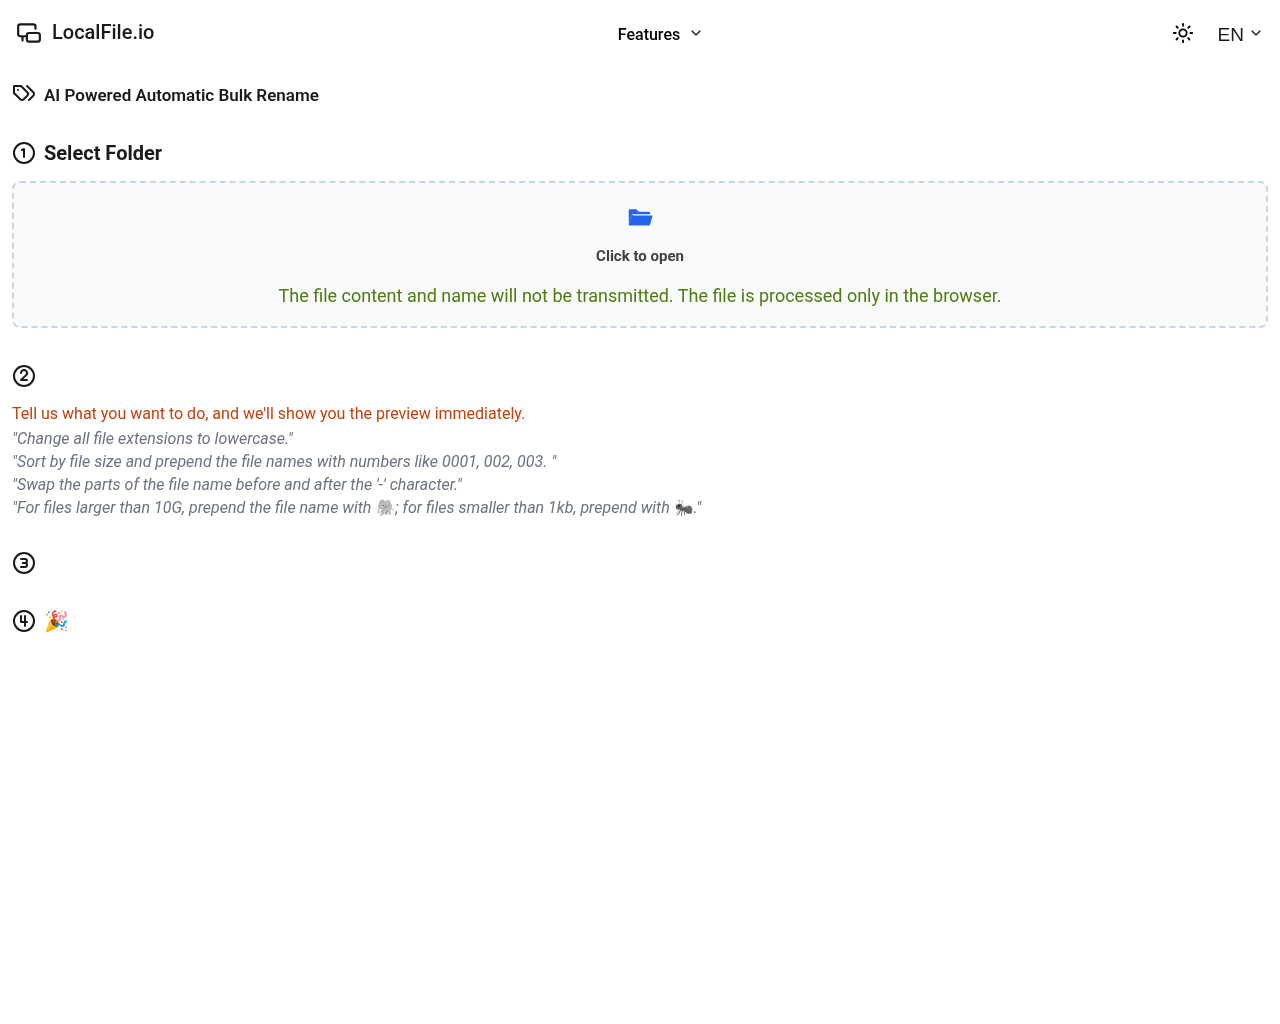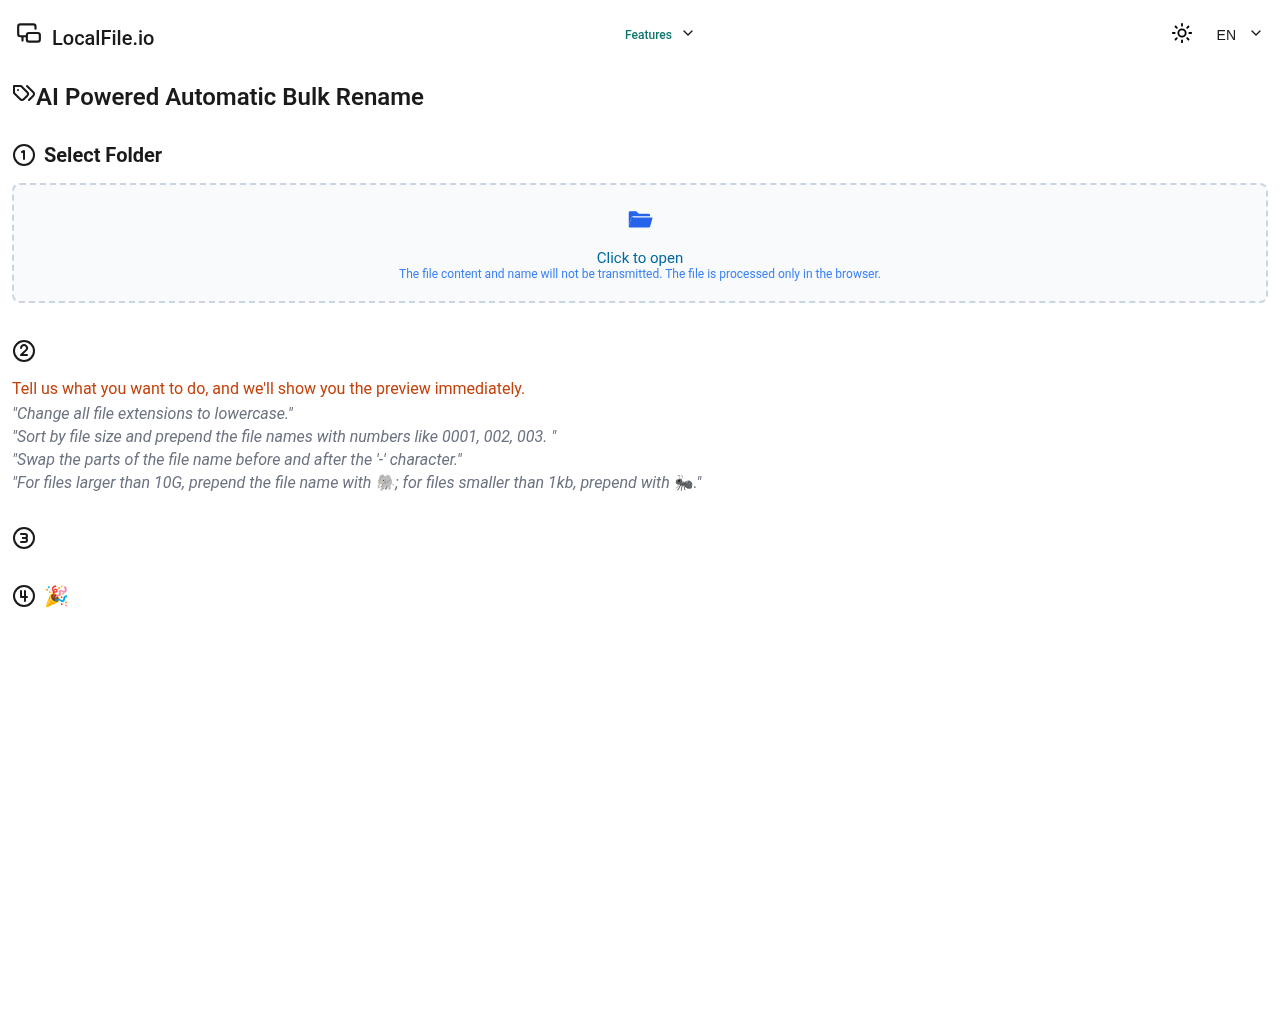--- a/index.html
+++ b/index.html
@@ -17,76 +17,77 @@
     }
     
     .header {
       display: flex;
       align-items: center;
       justify-content: space-between;
       padding: 18px 16px;
     }
     .logo-area {
       display: flex;
-      align-items: flex-end;
+      align-items: flex-start;
       gap: 10px;
     }
     .logo-area svg {
       width: 26px;
       height: 26px;
     }
     .logo-text {
       font-size: 20px;
       font-weight: 500;
       color: #1a1a1a;
     }
     .header-center {
       display: flex;
       align-items: center;
       gap: 8px;
       cursor: pointer;
     }
     .features-label {
-      font-size: 12px;
+      font-size: 16px;
       font-weight: 500;
-      color: #0f766e;
+      color: #000000;
     }
     .header-right {
       display: flex;
       align-items: center;
       gap: 20px;
     }
     .icon-btn {
       background: none;
       border: none;
       cursor: pointer;
       padding: 4px;
       display: flex;
       align-items: center;
       justify-content: center;
     }
     .lang-btn {
       display: flex;
       align-items: center;
-      gap: 12px;
+      gap: 4px;
       background: none;
       border: none;
       cursor: pointer;
-      font-size: 14px;
+      font-size: 19px;
       font-weight: 500;
       color: #1a1a1a;
     }
     
     .main {
       padding: 0 12px;
     }
     .page-title {
       display: flex;
-      align-items: flex-end;
-      font-size: 24px;
+      align-items: center;
+      gap: 8px;
+      font-size: 17px;
       font-weight: 600;
       margin-top: 12px;
       margin-bottom: 32px;
     }
     .section-title {
       display: flex;
       align-items: center;
       gap: 8px;
       font-size: 20px;
       font-weight: 700;
@@ -108,27 +109,27 @@
       justify-content: center;
       cursor: pointer;
       margin-bottom: 36px;
     }
     .folder-icon {
       color: #2563eb;
       margin-bottom: 10px;
     }
     .dropzone-main-text {
       font-size: 15px;
-      font-weight: 400;
-      color: #0369a1;
-      margin-bottom: 0;
+      font-weight: 700;
+      color: #404040;
+      margin-bottom: 20px;
     }
     .dropzone-sub-text {
-      font-size: 12px;
-      color: #3b82f6;
+      font-size: 18px;
+      color: #4d7c0f;
     }
     .section-desc {
       font-size: 16px;
       color: #c2410c;
       margin-bottom: 6px;
       margin-top: 12px;
     }
     .example {
       font-size: 16px;
       font-style: italic;

